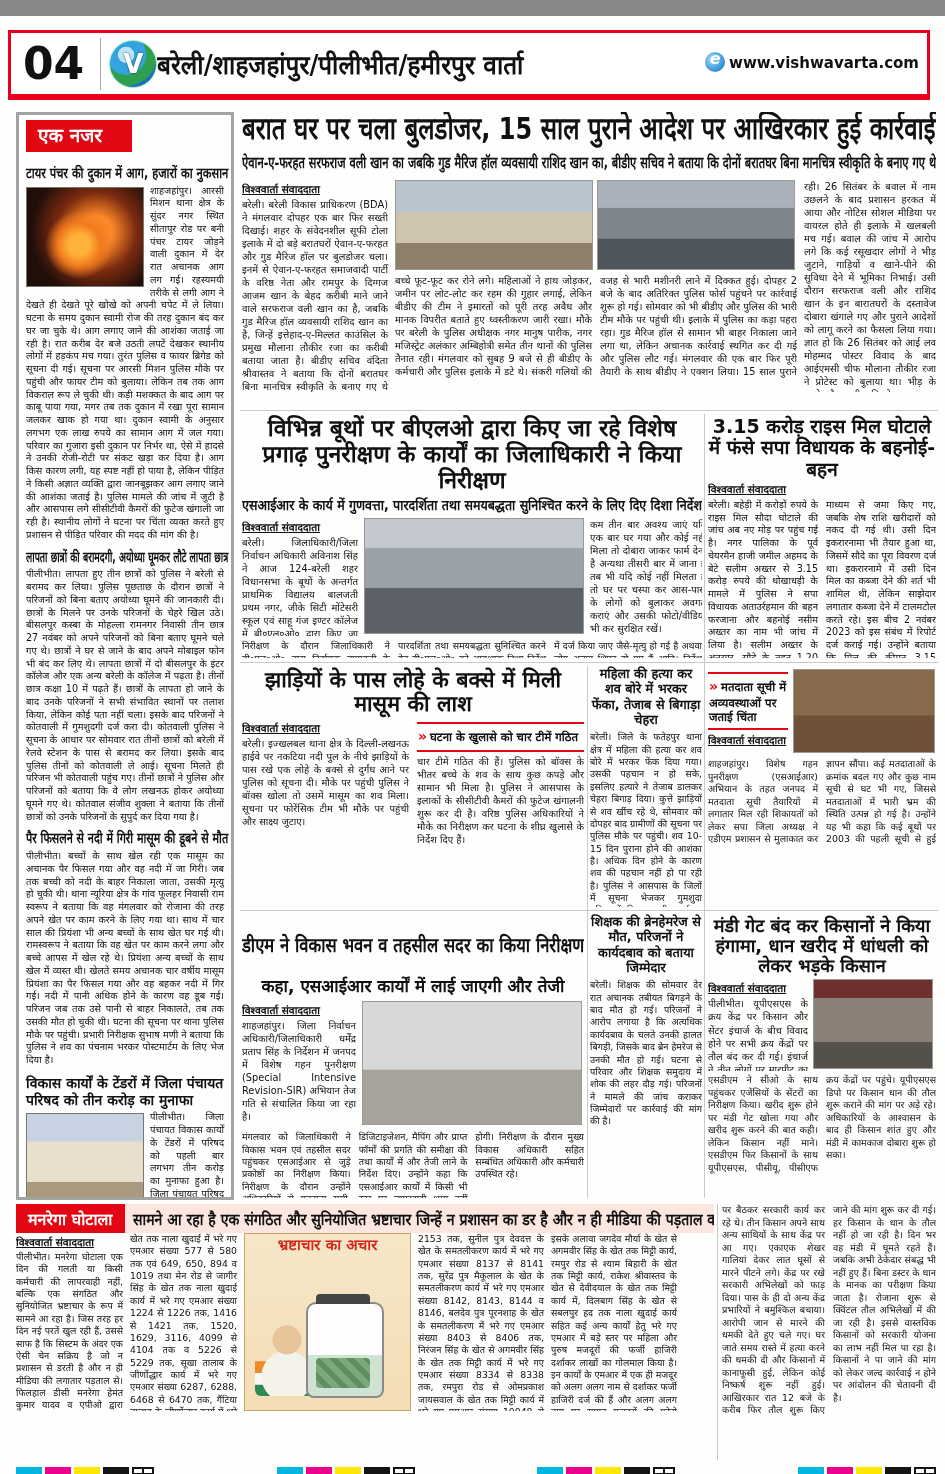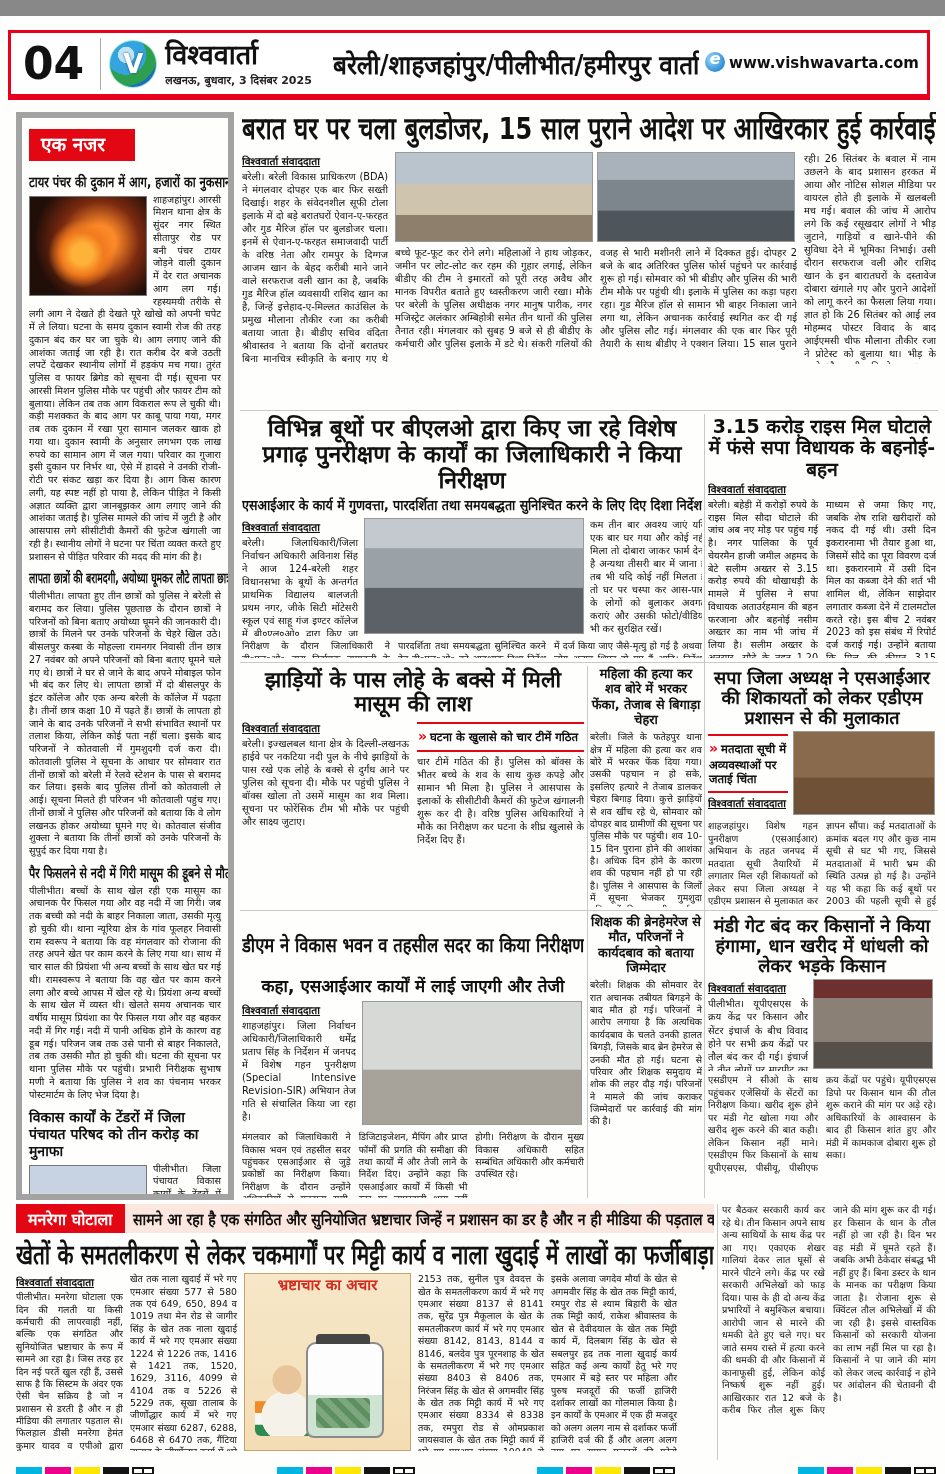--- a/index.html
+++ b/index.html
@@ -30,22 +30,22 @@
   .body,.bodytxt{font-size:9.8px;line-height:1.33;text-align:justify;color:#101010;}
   .photo{background:#ccc;position:relative;flex:0 0 auto;border:1px solid #999;box-sizing:border-box;}
   .pull{border-top:2px solid #e30613;border-bottom:2px solid #e30613;padding:4px 1px;margin:3px 0;
         font-size:11.5px;font-weight:bold;line-height:1.25;}
   .pull .chev{color:#e30613;font-size:14px;margin-right:3px;}
   .h-center{text-align:center;font-weight:bold;line-height:1.12;margin:2px 0;}
   .cols2{column-count:2;column-gap:8px;overflow:hidden;}
   .cols3{column-count:3;column-gap:8px;overflow:hidden;}
   .divider{position:absolute;background:#c9c9c9;}
   
-  .sidebar{position:absolute;left:16px;top:96px;width:218px;height:1088px;border:6px solid #a3a3a3;
-           padding:10px 7px;box-sizing:border-box;overflow:hidden;}
+  .sidebar{position:absolute;left:16px;top:96px;width:218px;height:1088px;border:3px solid #a3a3a3;
+           padding:4px 7px;box-sizing:border-box;overflow:hidden;}
   .eyecatch{display:inline-block;background:#e30613;color:#fff;font-weight:bold;font-size:19px;
             padding:2px 30px 4px 12px;margin:1px 0 6px;}
   .sb-h{font-weight:bold;font-size:14.5px;line-height:1.15;margin:7px 0 3px;}
   .sb-h2{font-weight:bold;font-size:14px;line-height:1.2;margin:8px 0 3px;}
   .sb-body{font-size:9.6px;line-height:1.33;text-align:justify;}
   .fire-photo{float:left;width:118px;height:100px;margin:2px 6px 2px 0;border:1px solid #777;
       background:radial-gradient(circle at 45% 58%,#ffb23a 0 12%,#f07a1d 25%,#a3321108 40%),
                  radial-gradient(circle at 60% 45%,#ff8c2a 0 18%,#7a2a10 45%,#1c0d08 75%),#160b06;}
   .bldg-photo{float:left;width:118px;height:92px;margin:2px 6px 2px 0;border:1px solid #777;
       background:linear-gradient(180deg,#c7d3e2 0 30%,#e8e0cd 31% 75%,#a99a7d 76% 100%);}
@@ -154,24 +154,20 @@
 </style>
 </head>
 <body>
 
 <div id="paper">
 
   <div class="hdr">
     <div class="pagenum">04</div>
     <div class="hdr-div"></div>
     <div class="logo"></div>
-    <div class="mast">
-      <div class="title">विश्ववार्ता</div>
-      <div class="date">लखनऊ,  बुधवार, 3 दिसंबर 2025</div>
-    </div>
     <div class="edition">
       <span class="fit" style="width: 391px; transform-origin: 0px 50%; transform: scaleX(0.936061);">बरेली/शाहजहांपुर/पीलीभीत/हमीरपुर वार्ता</span>
     </div>
     <div class="site">
       <span class="ie-icon"></span>
       <span class="url">www.vishwavarta.com</span>
     </div>
   </div>
 
   <div class="sidebar">
@@ -202,20 +198,23 @@
     </div>
 
     
     
   </div>
 
   <div class="lead">
     <h1>
         <span class="fit" style="width: 894px; transform-origin: 0px 50%; transform: scaleX(0.776286);">बरात घर पर चला बुलडोजर, 15 साल पुराने आदेश पर आखिरकार हुई कार्रवाई</span>
       </h1>
+    <div class="sub">
+        <span class="fit" style="width: 987px; transform-origin: 0px 50%; transform: scaleX(0.703141);">ऐवान-ए-फरहत सरफराज वली खान का जबकि गुड मैरिज हॉल व्यवसायी राशिद खान का, बीडीए सचिव ने बताया कि दोनों बरातघर बिना मानचित्र स्वीकृति के बनाए गए थे</span>
+      </div>
     <div class="lead-cols">
       <div class="lead-c1">
         <div class="byline">विश्ववार्ता संवाददाता</div>
         <div class="bodytxt">बरेली। बरेली विकास प्राधिकरण (BDA) ने मंगलवार दोपहर एक बार फिर सख्ती दिखाई। शहर के संवेदनशील सूफी टोला इलाके में दो बड़े बरातघरों ऐवान-ए-फरहत और गुड मैरिज हॉल पर बुलडोजर चला। इनमें से ऐवान-ए-फरहत समाजवादी पार्टी के वरिष्ठ नेता और रामपुर के दिग्गज आजम खान के बेहद करीबी माने जाने वाले सरफराज वली खान का है, जबकि गुड मैरिज हॉल व्यवसायी राशिद खान का है, जिन्हें इत्तेहाद-ए-मिल्लत काउंसिल के प्रमुख मौलाना तौकीर रजा का करीबी बताया जाता है। बीडीए सचिव वंदिता श्रीवास्तव ने बताया कि दोनों बरातघर बिना मानचित्र स्वीकृति के बनाए गए थे और बार-बार नोटिस के बावजूद अनियमितताएं दूर नहीं की गईं। इसलिए ध्वस्तीकरण जरूरी था। किसी भी अप्रिय स्थिति से निपटने के लिए भारी पुलिस बल तैनात कर रखा है। दोपहर करीब 2-45 बजे जैसे ही दो बुलडोजर गरजे, बरातघर की छतों पर खड़ी महिलाएं और</div>
       </div>
       <div class="lead-mid">
         <div class="lead-photos">
           <div class="photo demo-photo"></div>
           <div class="photo crowd-photo"></div>
         </div>
@@ -262,21 +261,20 @@
       </div>
     </div>
   </div>
 
   <div class="art murder">
     <h3>महिला की हत्या कर शव बोरे में भरकर फेंका, तेजाब से बिगाड़ा चेहरा</h3>
     <div class="bodytxt">बरेली। जिले के फतेहपुर थाना क्षेत्र में महिला की हत्या कर शव बोरे में भरकर फेंक दिया गया। उसकी पहचान न हो सके, इसलिए हत्यारे ने तेजाब डालकर चेहरा बिगाड़ दिया। कुत्ते झाड़ियों से शव खींच रहे थे, सोमवार को दोपहर बाद ग्रामीणों की सूचना पर पुलिस मौके पर पहुंची। शव 10-15 दिन पुराना होने की आशंका है। अधिक दिन होने के कारण शव की पहचान नहीं हो पा रही है। पुलिस ने आसपास के जिलों में सूचना भेजकर गुमशुदा महिलाओं की जानकारी जुटाई जा रही है।</div>
   </div>
 
   <div class="art spmeet">
-    <h2 class="h-center">सपा जिला अध्यक्ष ने एसआईआर की शिकायतों को लेकर एडीएम प्रशासन से की मुलाकात</h2>
     <div class="sp-row">
       <div class="sp-left">
         <div class="pull">
           <span class="chev">»</span><span>मतदाता सूची में अव्यवस्थाओं पर जताई चिंता</span>
         </div>
         <div class="byline">विश्ववार्ता संवाददाता</div>
       </div>
       <div class="photo meet-photo"></div>
     </div>
     <div class="cols2 bodytxt">शाहजहांपुर। विशेष गहन पुनरीक्षण (एसआईआर) अभियान के तहत जनपद में मतदाता सूची तैयारियों में लगातार मिल रही शिकायतों को लेकर सपा जिला अध्यक्ष ने एडीएम प्रशासन से मुलाकात कर ज्ञापन सौंपा। कई मतदाताओं के क्रमांक बदल गए और कुछ नाम सूची से घट भी गए, जिससे मतदाताओं में भारी भ्रम की स्थिति उत्पन्न हो गई है। उन्होंने यह भी कहा कि कई बूथों पर 2003 की पहली सूची से हुई फीडिंग और नई जारी सूची से की जा रही फीडिंग— दोनों मान्य हैं। उन्होंने भरोसा दिलाया कि जिन मतदाताओं ने फॉर्म जमा कर दिए हैं, उनकी शिकायतों का समयबद्ध निस्तारण कराया जाएगा।</div>
@@ -316,23 +314,20 @@
     <div class="cols2 bodytxt">एसडीएम ने सीओ के साथ पहुंचकर एजेंसियों के सेंटरों का निरीक्षण किया। खरीद शुरू होने पर मंडी गेट खोला गया और खरीद शुरू करने की बात कही। लेकिन किसान नहीं माने। एसडीएम फिर किसानों के साथ यूपीएसएस, पीसीयू, पीसीएफ क्रय केंद्रों पर पहुंचे। यूपीएसएस डिपो पर किसान धान की तौल शुरू कराने की मांग पर अड़े रहे। अधिकारियों के आश्वासन के बाद ही किसान शांत हुए और मंडी में कामकाज दोबारा शुरू हो सका।</div>
   </div>
 
   <div class="botleft">
     <div class="strip">
       <div class="tag">मनरेगा घोटाला</div>
       <div class="bar">
           <span class="fit" style="width: 670px; transform-origin: 0px 50%; transform: scaleX(0.879104);">सामने आ रहा है एक संगठित और सुनियोजित भ्रष्टाचार जिन्हें न प्रशासन का डर है और न ही मीडिया की पड़ताल का</span>
         </div>
     </div>
-    <h1>
-        <span class="fit" style="width: 906px; transform-origin: 0px 50%; transform: scaleX(0.770419);">खेतों के समतलीकरण से लेकर चकमार्गों पर मिट्टी कार्य व नाला खुदाई में लाखों का फर्जीबाड़ा</span>
-      </h1>
     <div class="bot-cols">
       <div class="c1">
         <div class="byline">विश्ववार्ता संवाददाता</div>
         <div class="bodytxt" style="font-size:9.3px;">पीलीभीत। मनरेगा घोटाला एक दिन की गलती या किसी कर्मचारी की लापरवाही नहीं, बल्कि एक संगठित और सुनियोजित भ्रष्टाचार के रूप में सामने आ रहा है। जिस तरह हर दिन नई परतें खुल रही हैं, उससे साफ है कि सिस्टम के अंदर एक ऐसी चेन सक्रिय है जो न प्रशासन से डरती है और न ही मीडिया की लगातार पड़ताल से। फिलहाल डीसी मनरेगा हेमंत कुमार यादव व एपीओ द्वारा अपने दायित्वों का निर्वहन न करने के कारण शासकीय धन की लूट मची हुई है, जिसमें चौकीदार भी हिस्सेदार बने हुए हैं। पड़ताल के इस क्रम में एक और ग्राम पंचायत में हुए लाखों के फर्जीबाड़ा और घोटाले को बेनकाब किया जा रहा है। पूरनपुर ब्लॉक क्षेत्र की ग्राम पंचायत नवदिया अखनेरा में देवीदयाल के खेत से देवेंद्र कश्यप के</div>
       </div>
       <div class="c2 bodytxt" style="font-size:9.3px;">खेत तक नाला खुदाई में भरे गए एमआर संख्या 577 से 580 तक एवं 649, 650, 894 व 1019 तथा मेन रोड से जागीर सिंह के खेत तक नाला खुदाई कार्य में भरे गए एमआर संख्या 1224 से 1226 तक, 1416 से 1421 तक, 1520, 1629, 3116, 4099 से 4104 तक व 5226 से 5229 तक, सूखा तालाब के जीर्णोद्धार कार्य में भरे गए एमआर संख्या 6287, 6288, 6468 से 6470 तक, गैंटिया तालाब के जीर्णोद्धार कार्य में भरे गए एमआर संख्या 6267 से 6269 तक, पूरन सिंह के खेत से दुजानग्राम मौर्या के खेत तक मिट्टी कार्य में भरे गए एमआर संख्या 6016 से 6019 तक व 6021, 8374 एवं आग्रमवीर सिंह के खेत से</div>
       <div class="cartoon">
         <div class="ct">भ्रष्टाचार का अचार</div>
         <div class="gandhi"></div>
         <div class="jar"></div>

